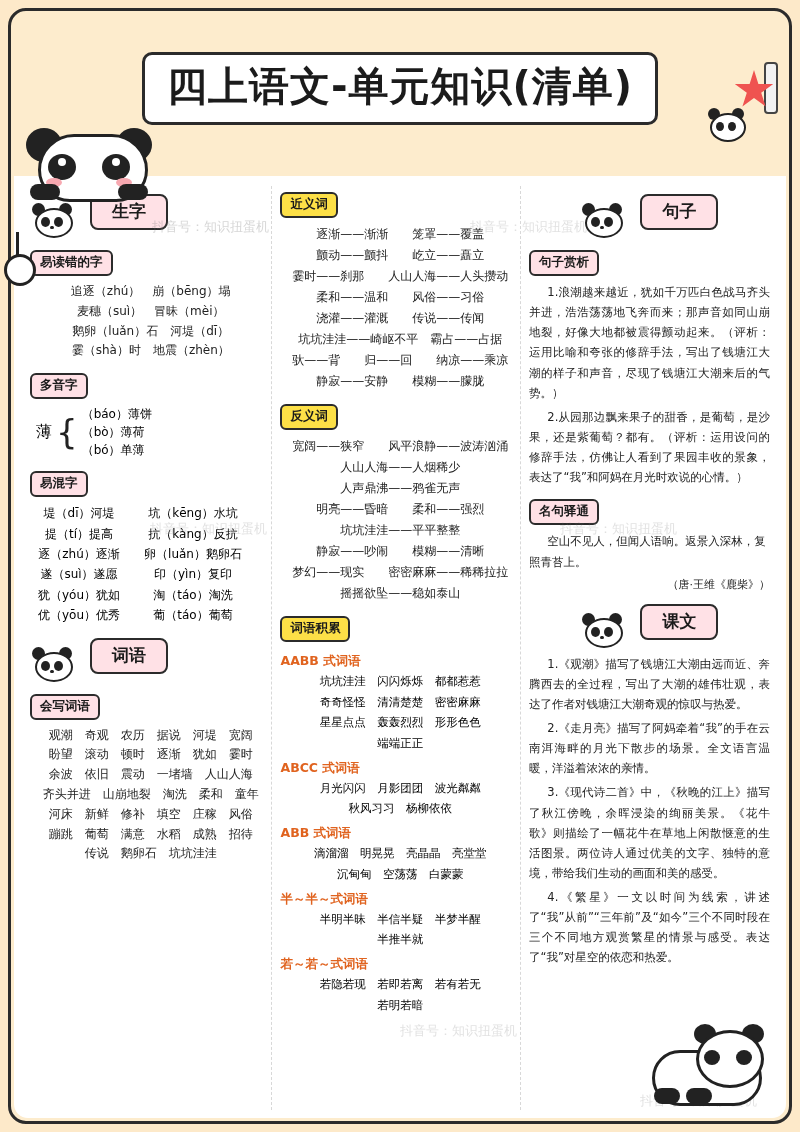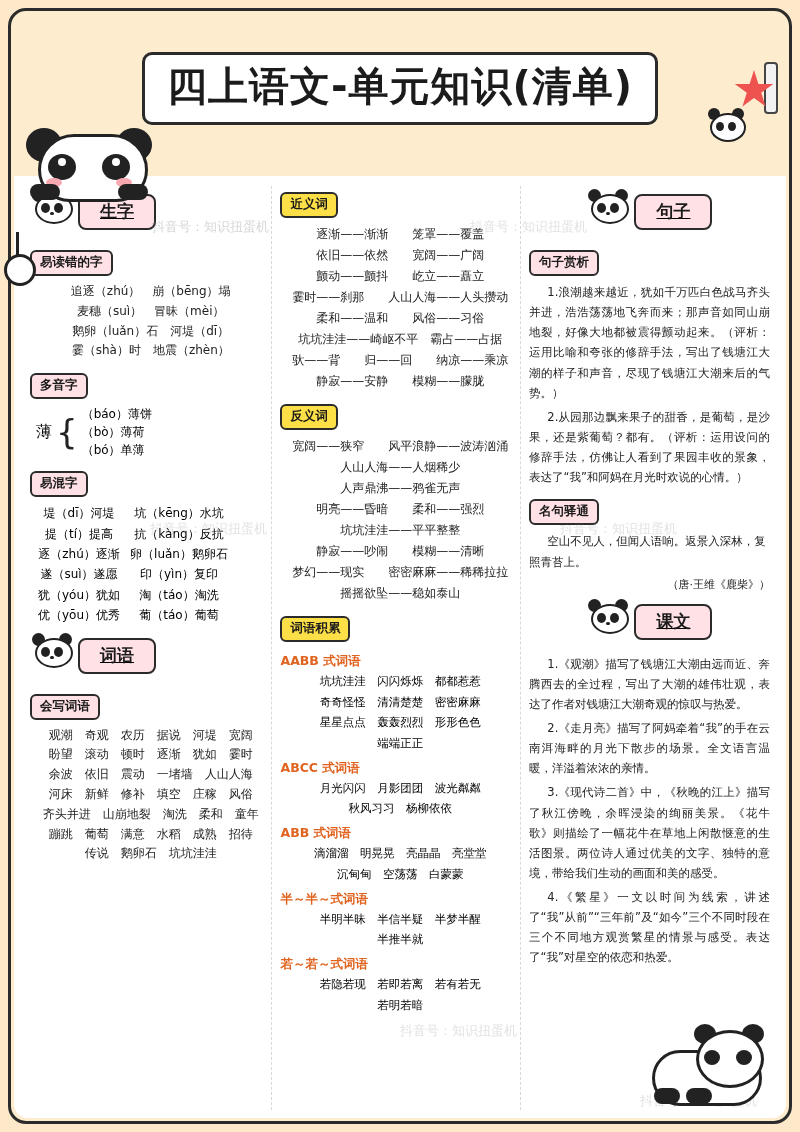--- a/index.html
+++ b/index.html
@@ -67,21 +67,21 @@
     padding:2px 10px 3px 10px;
     margin:6px 0 6px 0;
     position:relative;
   }
   .tag.small{font-size:12.5px;padding:2px 8px 3px 8px;}
   .tag.blue{background:#fde047;}
   .tag.head{
     background:#ffe1e6;font-size:17px;padding:4px 20px 5px 20px;
     border-radius:8px;
   }
-  .taghead-row{display:flex;gap:4px;margin:2px 0 8px 0;text-decoration:underline;}
+  .taghead-row{display:flex;align-items:flex-end;gap:16px;margin:2px 0 8px 0;}
 
   
   .panda{
     width:44px;height:34px;position:relative;flex:0 0 auto;
   }
   .panda .face{
     position:absolute;left:5px;top:6px;width:34px;height:26px;
     background:#fff;border:2px solid #222;border-radius:50%;
   }
   .panda .ear{
@@ -105,21 +105,21 @@
   .note div{margin-bottom:2px;}
 
   
   .duoyin{display:flex;align-items:center;gap:4px;padding-left:6px;font-size:12px;}
   .duoyin .ch{font-size:16px;}
   .duoyin .brace{
     font-size:34px;line-height:0.8;color:#222;
   }
   .duoyin .items div{line-height:1.5;white-space:nowrap;}
 
-  .twocol{display:flex;gap:10px;font-size:12px;line-height:1.7;}
+  .twocol{display:flex;gap:24px;font-size:12px;line-height:1.7;}
   .twocol .c div{white-space:nowrap;}
 
   
   .pairs{font-size:12px;line-height:1.75;color:#222;}
   .pairs div{white-space:nowrap;}
 
   .subtag{
     color:#e0631f;font-size:12.5px;font-weight:bold;margin:5px 0 2px 0;
   }
   .grid3{font-size:11.5px;line-height:1.8;}
@@ -327,37 +327,37 @@
         </div>
         <span class="tag head">词语</span>
       </div>
 
       <div class="block">
         <span class="tag small">会写词语</span>
         <div class="lines ind">
           <div>观潮　奇观　农历　据说　河堤　宽阔</div>
           <div>盼望　滚动　顿时　逐渐　犹如　霎时</div>
           <div>余波　依旧　震动　一堵墙　人山人海</div>
+          <div>齐头并进　山崩地裂　淘洗　柔和　童年</div>
           <div>河床　新鲜　修补　填空　庄稼　风俗</div>
-          <div>齐头并进　山崩地裂　淘洗　柔和　童年</div>
           <div>蹦跳　葡萄　满意　水稻　成熟　招待</div>
           <div>传说　鹅卵石　坑坑洼洼</div>
         </div>
       </div>
     </div>
 
     <div class="col col2">
       <div class="block">
         <span class="tag small blue">近义词</span>
         <div class="pairs ind">
           <div>逐渐——渐渐　　笼罩——覆盖</div>
-          <div>依旧——依然　　宽阔——广阔</div>
           <div>颤动——颤抖　　屹立——矗立</div>
           <div>霎时——刹那　　人山人海——人头攒动</div>
           <div>柔和——温和　　风俗——习俗</div>
+          <div>浇灌——灌溉　　传说——传闻</div>
           <div>坑坑洼洼——崎岖不平　霸占——占据</div>
           <div>驮——背　　归——回　　纳凉——乘凉</div>
           <div>静寂——安静　　模糊——朦胧</div>
         </div>
       </div>
 
       <div class="block">
         <span class="tag small blue">反义词</span>
         <div class="pairs ind">
           <div>宽阔——狭窄　　风平浪静——波涛汹涌</div>

